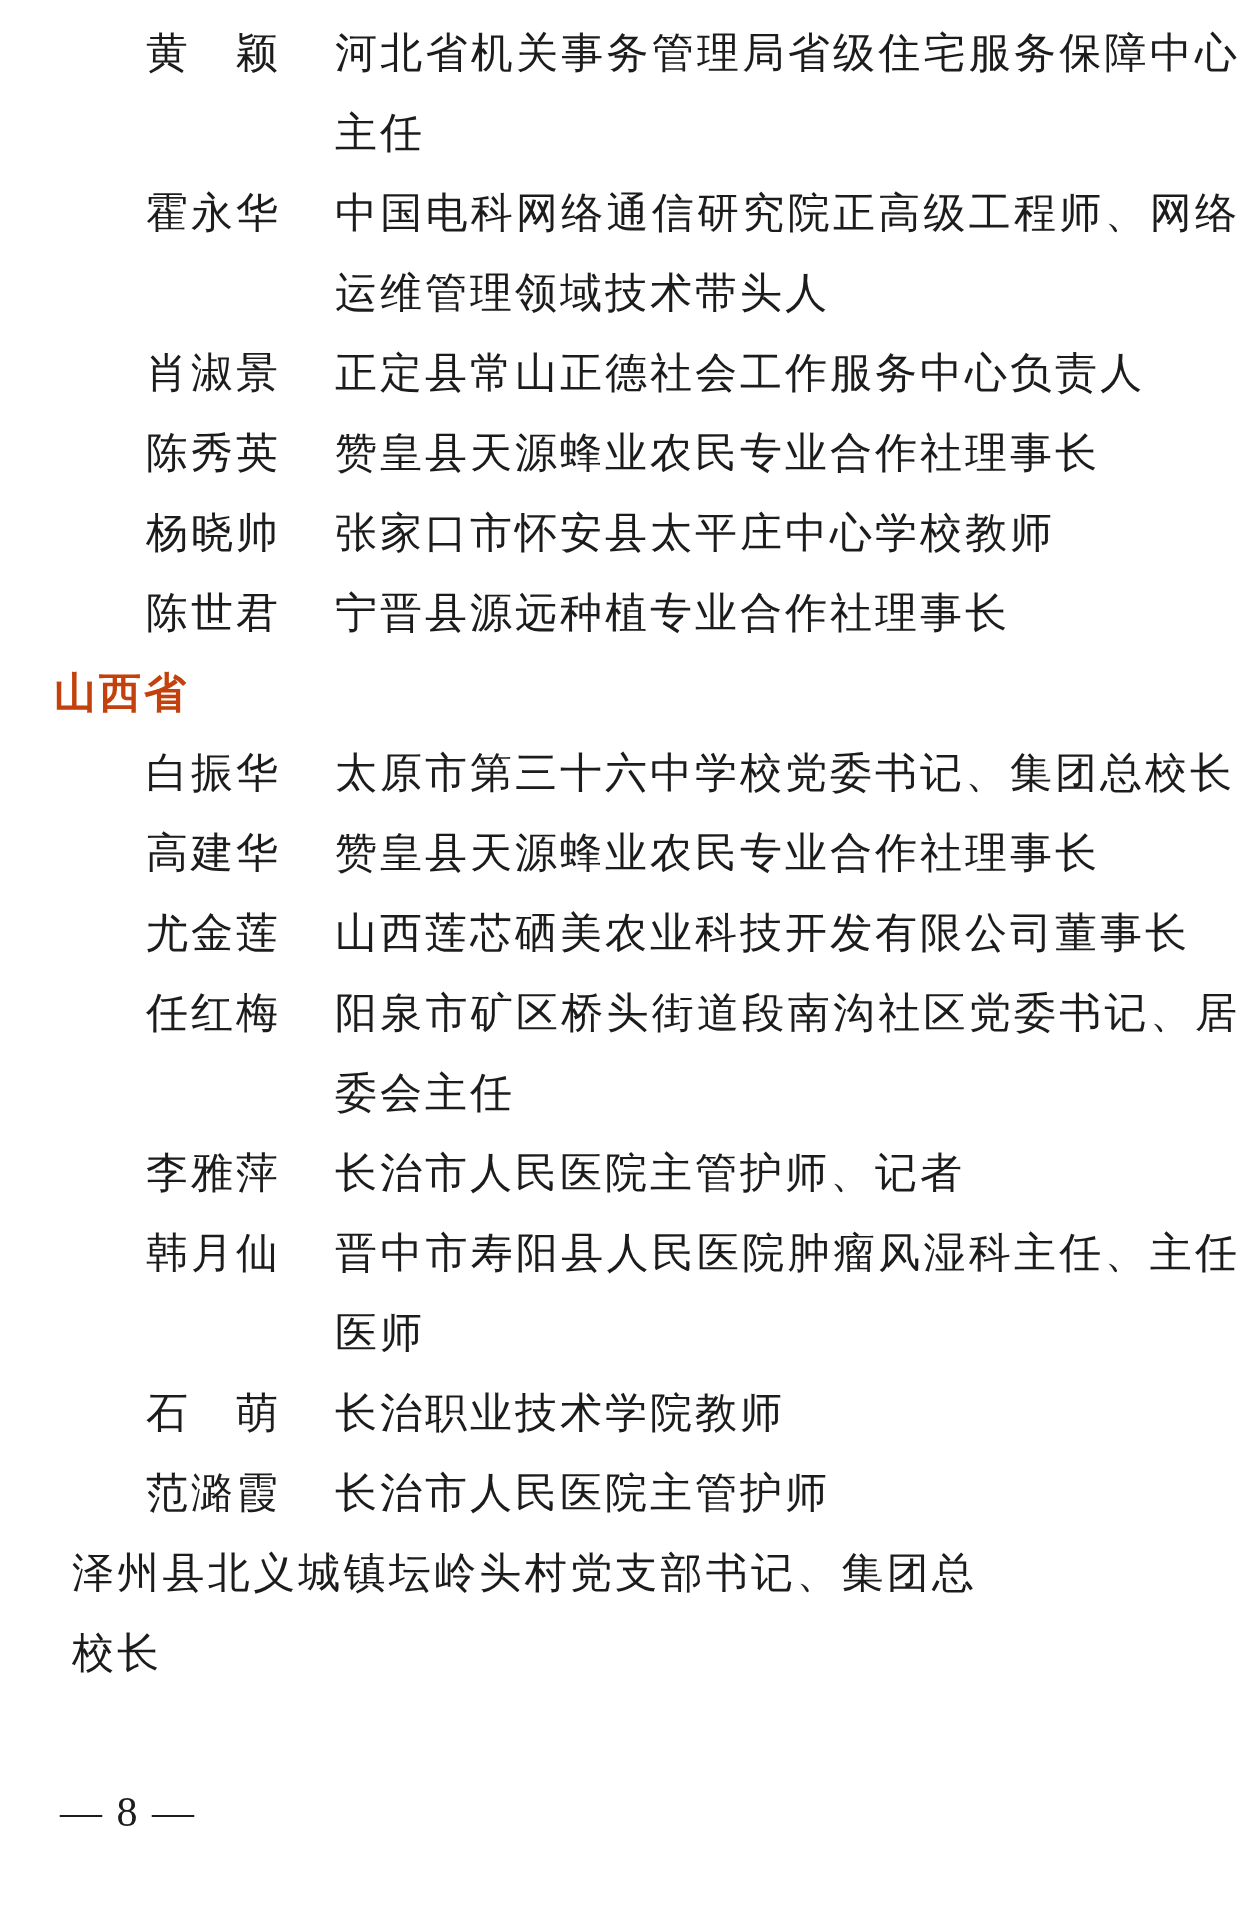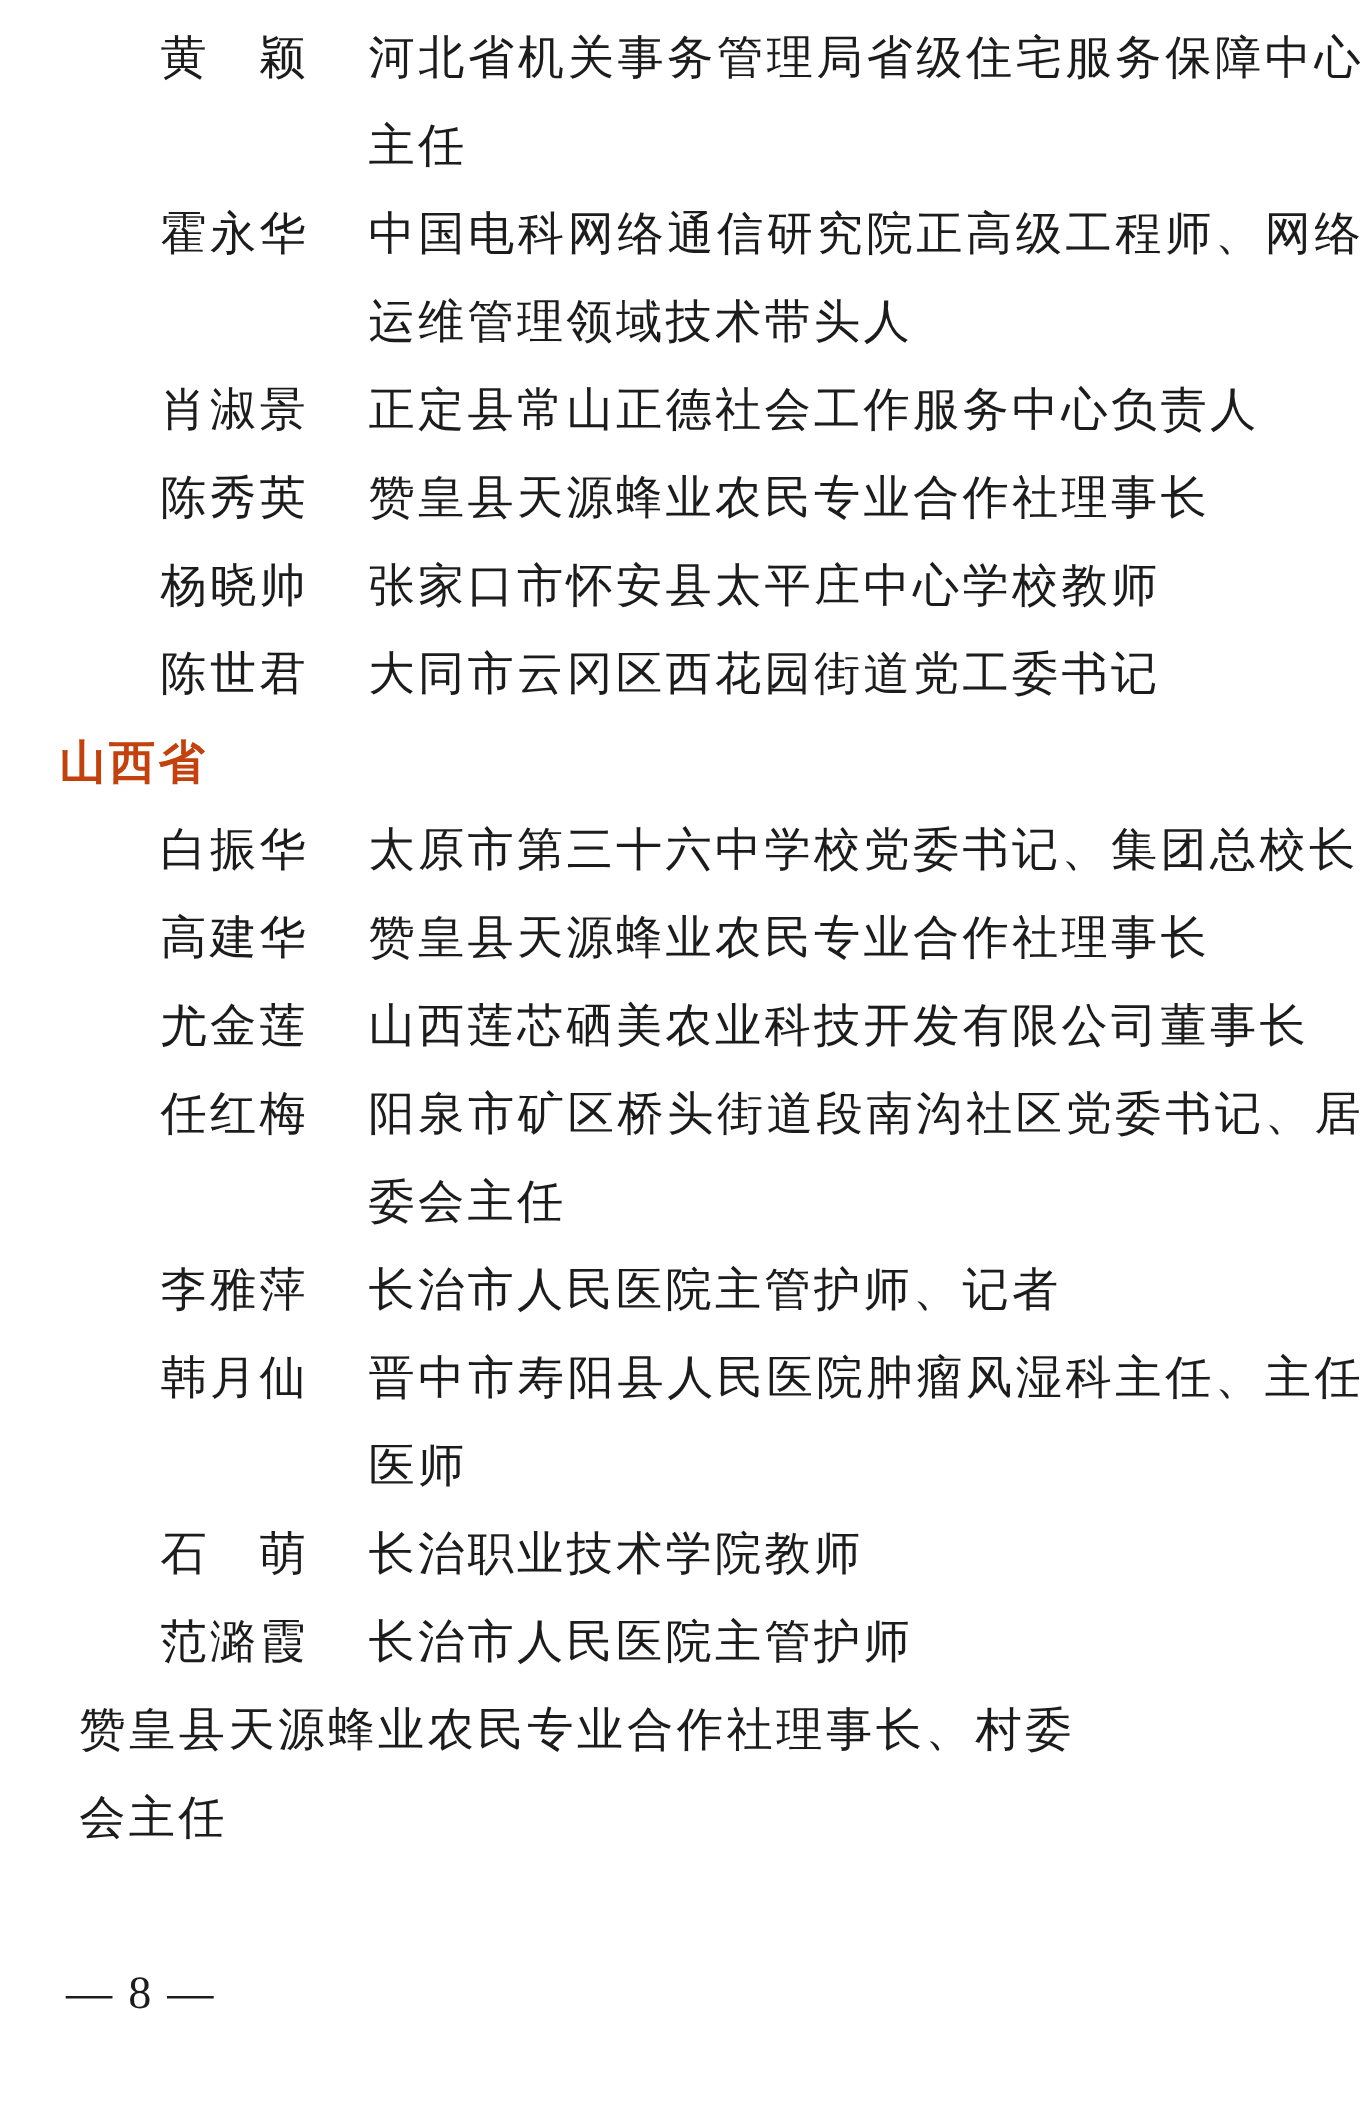--- a/index.html
+++ b/index.html
@@ -76,21 +76,21 @@
     <div class="row">
       <div class="col-name">陈秀英</div>
       <div class="col-pos">赞皇县天源蜂业农民专业合作社理事长</div>
     </div>
     <div class="row">
       <div class="col-name">杨晓帅</div>
       <div class="col-pos">张家口市怀安县太平庄中心学校教师</div>
     </div>
     <div class="row">
       <div class="col-name">陈世君</div>
-      <div class="col-pos">大同市云冈区西花园街道党工委书记</div>
+      <div class="col-pos">宁晋县源远种植专业合作社理事长</div>
     </div>
 
     <div class="section-h">山西省</div>
 
     <div class="row">
       <div class="col-name">白振华</div>
       <div class="col-pos">太原市第三十六中学校党委书记、集团总校长</div>
     </div>
     <div class="row">
       <div class="col-name">高建华</div>
@@ -114,19 +114,19 @@
     </div>
     <div class="row">
       <div class="col-name">石　萌</div>
       <div class="col-pos">长治职业技术学院教师</div>
     </div>
     <div class="row">
       <div class="col-name">范潞霞</div>
       <div class="col-pos">长治市人民医院主管护师</div>
     </div>
     <div class="row">
-      <div class="col-pos">赞皇县天源蜂业农民专业合作社理事长、村委会主任</div>
+      <div class="col-pos">泽州县北义城镇坛岭头村党支部书记、集团总校长</div>
     </div>
 
   </div>
 
   <div class="page-num">— 8 —</div>
 </div>
 
 </body></html>

